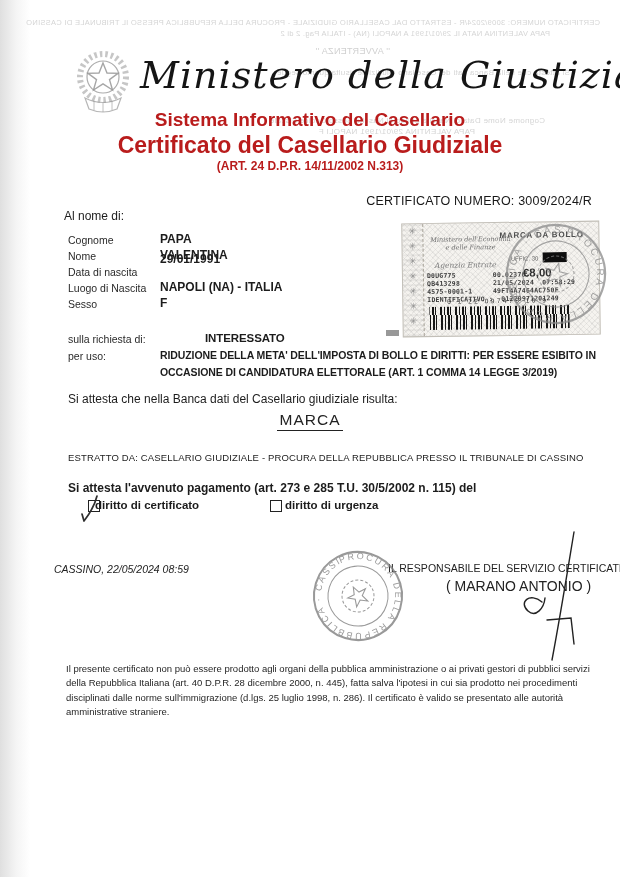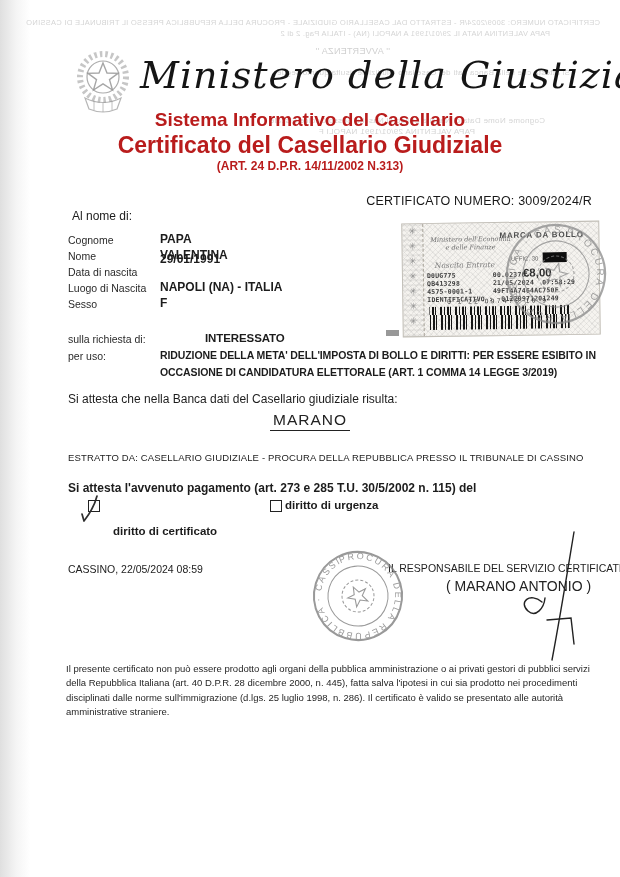--- a/index.html
+++ b/index.html
@@ -12,35 +12,35 @@
   .bleed{color:#d5d5d5;transform:scaleX(-1);white-space:nowrap;font-size:8px;letter-spacing:.3px;}
   
   .ministry{left:140px;top:53px;width:450px;font-family:"DejaVu Serif",serif;font-style:italic;
     font-size:38px;letter-spacing:1px;color:#151515;white-space:nowrap;}
   .sub{left:0;right:0;text-align:center;font-weight:bold;color:#b91c1c;}
   .sub1{top:109px;font-size:19px;}
   .sub2{top:132px;font-size:23px;}
   .sub3{top:159px;font-size:12px;}
   .certnum{top:194px;right:28px;font-size:12.5px;color:#181818;letter-spacing:.2px;}
   
-  .heading{left:72px;top:209px;font-size:12px;}
+  .heading{left:64px;top:209px;font-size:12px;}
   .flabel{left:68px;font-size:10.5px;color:#2a2a2a;}
   .fvalue{left:160px;font-size:12px;font-weight:bold;}
   
   .rlabel{left:68px;font-size:10.5px;color:#2a2a2a;}
   .rvalue{left:160px;font-size:10.5px;font-weight:bold;letter-spacing:-.1px;}
   .attest{left:68px;top:392px;font-size:12px;text-align:center;}
   .nulla-wrap{left:0;right:0;top:411px;text-align:center;}
   .nulla{display:inline-block;font-size:15.5px;letter-spacing:1px;color:#222;
     border-bottom:1.6px solid #222;padding:0 3px 1px;}
   .estratto{left:68px;top:452px;font-size:9.5px;letter-spacing:.15px;color:#222;}
   .payline{left:68px;top:481px;font-size:12px;font-weight:bold;}
   .cbox{width:10px;height:10px;border:1.4px solid #222;top:500px;}
   .clabel{top:499px;font-size:11.5px;font-weight:bold;}
-  .placedate{left:68px;top:563px;font-size:10.5px;color:#222;}
+  .placedate{left:54px;top:563px;font-size:10.5px;color:#222;font-style:italic;}
   .signtitle{left:388px;top:562px;font-size:10.5px;color:#222;white-space:nowrap;}
   .signname{left:446px;top:578px;font-size:14px;color:#222;}
   .footer{left:66px;top:662px;width:534px;font-size:9.5px;line-height:1.52;color:#262626;}
   .smudge{left:386px;top:330px;width:13px;height:6px;background:#444;opacity:.55;}
   
   .bollo{left:402px;top:222px;width:196px;height:112px;transform:rotate(-.8deg);
     background-color:#f5f3ef;border:1px solid #c2bfb8;
     background-image:
       repeating-linear-gradient(45deg,rgba(140,140,140,.13) 0 1px,transparent 1px 4px),
       repeating-linear-gradient(-45deg,rgba(140,140,140,.13) 0 1px,transparent 1px 4px);}
@@ -106,21 +106,21 @@
 <div class="abs flabel" style="top:298px;">Sesso</div>
 <div class="abs fvalue" style="top:296px;">F</div>
 
 <div class="abs bollo">
   <div class="abs bollo-band">✳<br>✳<br>✳<br>✳<br>✳<br>✳<br>✳<br></div>
   <div class="abs bollo-min">Ministero dell'Economia e delle Finanze</div>
   <div class="abs bollo-kind">MARCA DA BOLLO</div>
   <div class="abs bollo-amount">€8,00</div>
   <div class="abs bollo-uffic">UFFIC. 30</div>
   <div class="abs bollo-redact"></div>
-  <div class="abs bollo-agency">Nascita Entrate</div>
+  <div class="abs bollo-agency">Agenzia Entrate</div>
   <div class="abs bline" style="top:48px;">D0UG775         00.02376</div>
   <div class="abs bline" style="top:56px;">QB413298        21/05/2024  07:58:29</div>
   <div class="abs bline" style="top:64px;">4575-0001-1     49FT4A7464AC750F</div>
   <div class="abs bline" style="top:72px;">IDENTIFICATIVO :  01220971201249</div>
   <div class="abs bc-num">0 1 22 097476 10 9</div>
   <div class="abs barcode"></div>
 </div>
 
 <div class="abs" style="left:503px;top:221px;opacity:.75;transform:rotate(14deg);">
   <svg width="106" height="106" viewBox="0 0 106 106">
@@ -142,28 +142,28 @@
 <div class="abs smudge"></div>
 
 <div class="abs rlabel" style="top:333px;">sulla richiesta di:</div>
 <div class="abs rvalue" style="top:332px;font-size:11.5px;padding-left:45px;">INTERESSATO</div>
 <div class="abs rlabel" style="top:350px;">per uso:</div>
 <div class="abs rvalue" style="top:349px;">RIDUZIONE DELLA META' DELL'IMPOSTA DI BOLLO E DIRITTI: PER ESSERE ESIBITO IN</div>
 <div class="abs rvalue" style="top:366px;">OCCASIONE DI CANDIDATURA ELETTORALE (ART. 1 COMMA 14 LEGGE 3/2019)</div>
 
 <div class="abs attest">Si attesta che nella Banca dati del Casellario giudiziale risulta:</div>
 <div class="abs nulla-wrap">
-  <span class="nulla">MARANO</span>
+  <span class="nulla">MARCA</span>
 </div>
 
 <div class="abs estratto">ESTRATTO DA: CASELLARIO GIUDIZIALE - PROCURA DELLA REPUBBLICA PRESSO IL TRIBUNALE DI CASSINO</div>
 
 <div class="abs payline">Si attesta l'avvenuto pagamento (art. 273 e 285 T.U. 30/5/2002 n. 115) del</div>
 <div class="abs cbox" style="left:88px;"></div>
-<div class="abs clabel" style="left:113px;margin-top:26px;">diritto di certificato</div>
+<div class="abs clabel" style="left:95px;">diritto di certificato</div>
 <div class="abs cbox" style="left:270px;"></div>
 <div class="abs clabel" style="left:285px;">diritto di urgenza</div>
 
 <div class="abs" style="left:78px;top:494px;">
   <svg width="36" height="34" viewBox="0 0 36 34">
     <path d="M 19 2 C 17 10, 13 18, 6 27 M 6 27 l -2 -7" fill="none" stroke="#2e2e2e" stroke-width="1.7" stroke-linecap="round"></path>
   </svg>
 </div>
 
 <div class="abs placedate">CASSINO, 22/05/2024 08:59</div>

